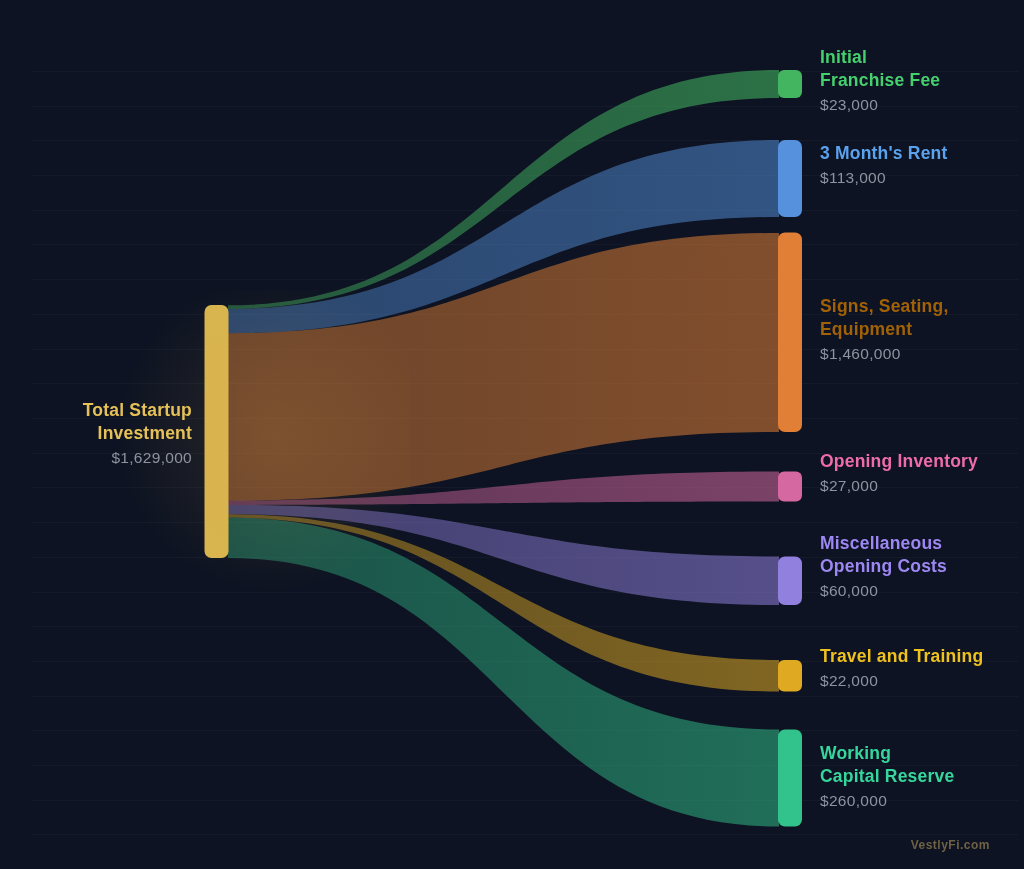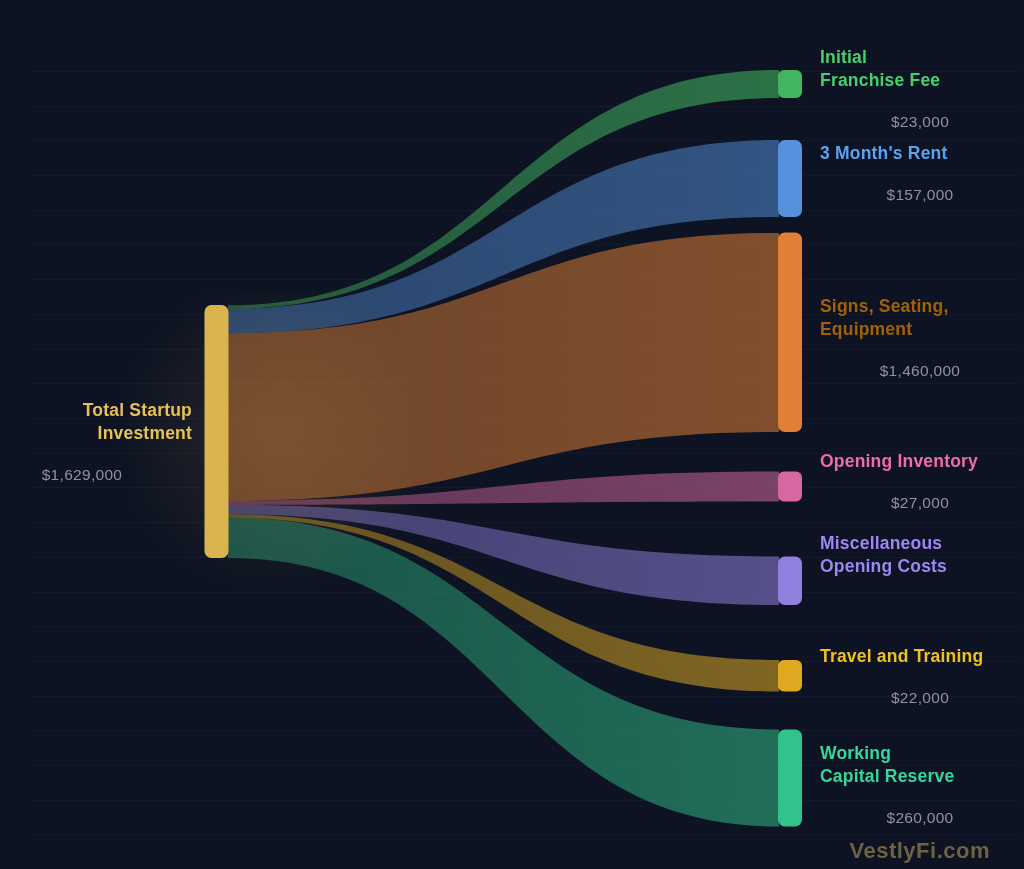--- a/index.html
+++ b/index.html
@@ -23,30 +23,29 @@
     background:radial-gradient(circle at 55% 48%, rgba(220,170,80,0.13) 0%, rgba(220,170,80,0.05) 45%, transparent 70%);
     pointer-events:none;
   }
   svg.sankey{position:absolute;left:0;top:0;}
   .t-label{position:absolute;left:820px;width:200px;}
   .t-title{
     font-size:17.5px;font-weight:700;line-height:23px;
     letter-spacing:0.2px;white-space:pre-line;
   }
   .t-value{
-    font-size:15.5px;font-weight:400;color:#8e93a0;line-height:21px;margin-top:19px;
+    font-size:15.5px;font-weight:400;color:#8e93a0;line-height:21px;margin-top:2px;
     letter-spacing:0.3px;
-    text-align:center;
   }
   .src-label{
     position:absolute;right:832px;top:399px;width:220px;text-align:right;
   }
   .watermark{
     position:absolute;top:838px;right:34px;
-    font-size:22px;font-weight:700;color:#6f6144;letter-spacing:0.5px;
+    font-size:12px;font-weight:700;color:#6f6144;letter-spacing:0.5px;
     text-decoration:none;
   }
 </style>
 </head>
 <body>
 
 <div class="stage">
 
   <div class="gridlines"></div>
 
@@ -109,37 +108,38 @@
   </div>
 
   <div class="t-label" style="top:46px">
     <div class="t-title" style="color: rgb(69, 208, 110);">Initial
 Franchise Fee</div>
     <div class="t-value">$23,000</div>
   </div>
 
   <div class="t-label" style="top:142px">
     <div class="t-title" style="color: rgb(90, 162, 238);">3 Month's Rent</div>
-    <div class="t-value">$157,000</div>
+    <div class="t-value">$113,000</div>
   </div>
 
   <div class="t-label" style="top:295px">
     <div class="t-title" style="color: #a16207;">Signs, Seating,
 Equipment</div>
     <div class="t-value">$1,460,000</div>
   </div>
 
   <div class="t-label" style="top:450px">
     <div class="t-title" style="color: rgb(238, 108, 171);">Opening Inventory</div>
     <div class="t-value">$27,000</div>
   </div>
 
   <div class="t-label" style="top:532px">
     <div class="t-title" style="color: rgb(157, 135, 242);">Miscellaneous
 Opening Costs</div>
+    <div class="t-value">$60,000</div>
   </div>
 
   <div class="t-label" style="top:645px">
     <div class="t-title" style="color: rgb(238, 193, 30);">Travel and Training</div>
     <div class="t-value">$22,000</div>
   </div>
 
   <div class="t-label" style="top:742px">
     <div class="t-title" style="color: rgb(54, 214, 156);">Working
 Capital Reserve</div>

